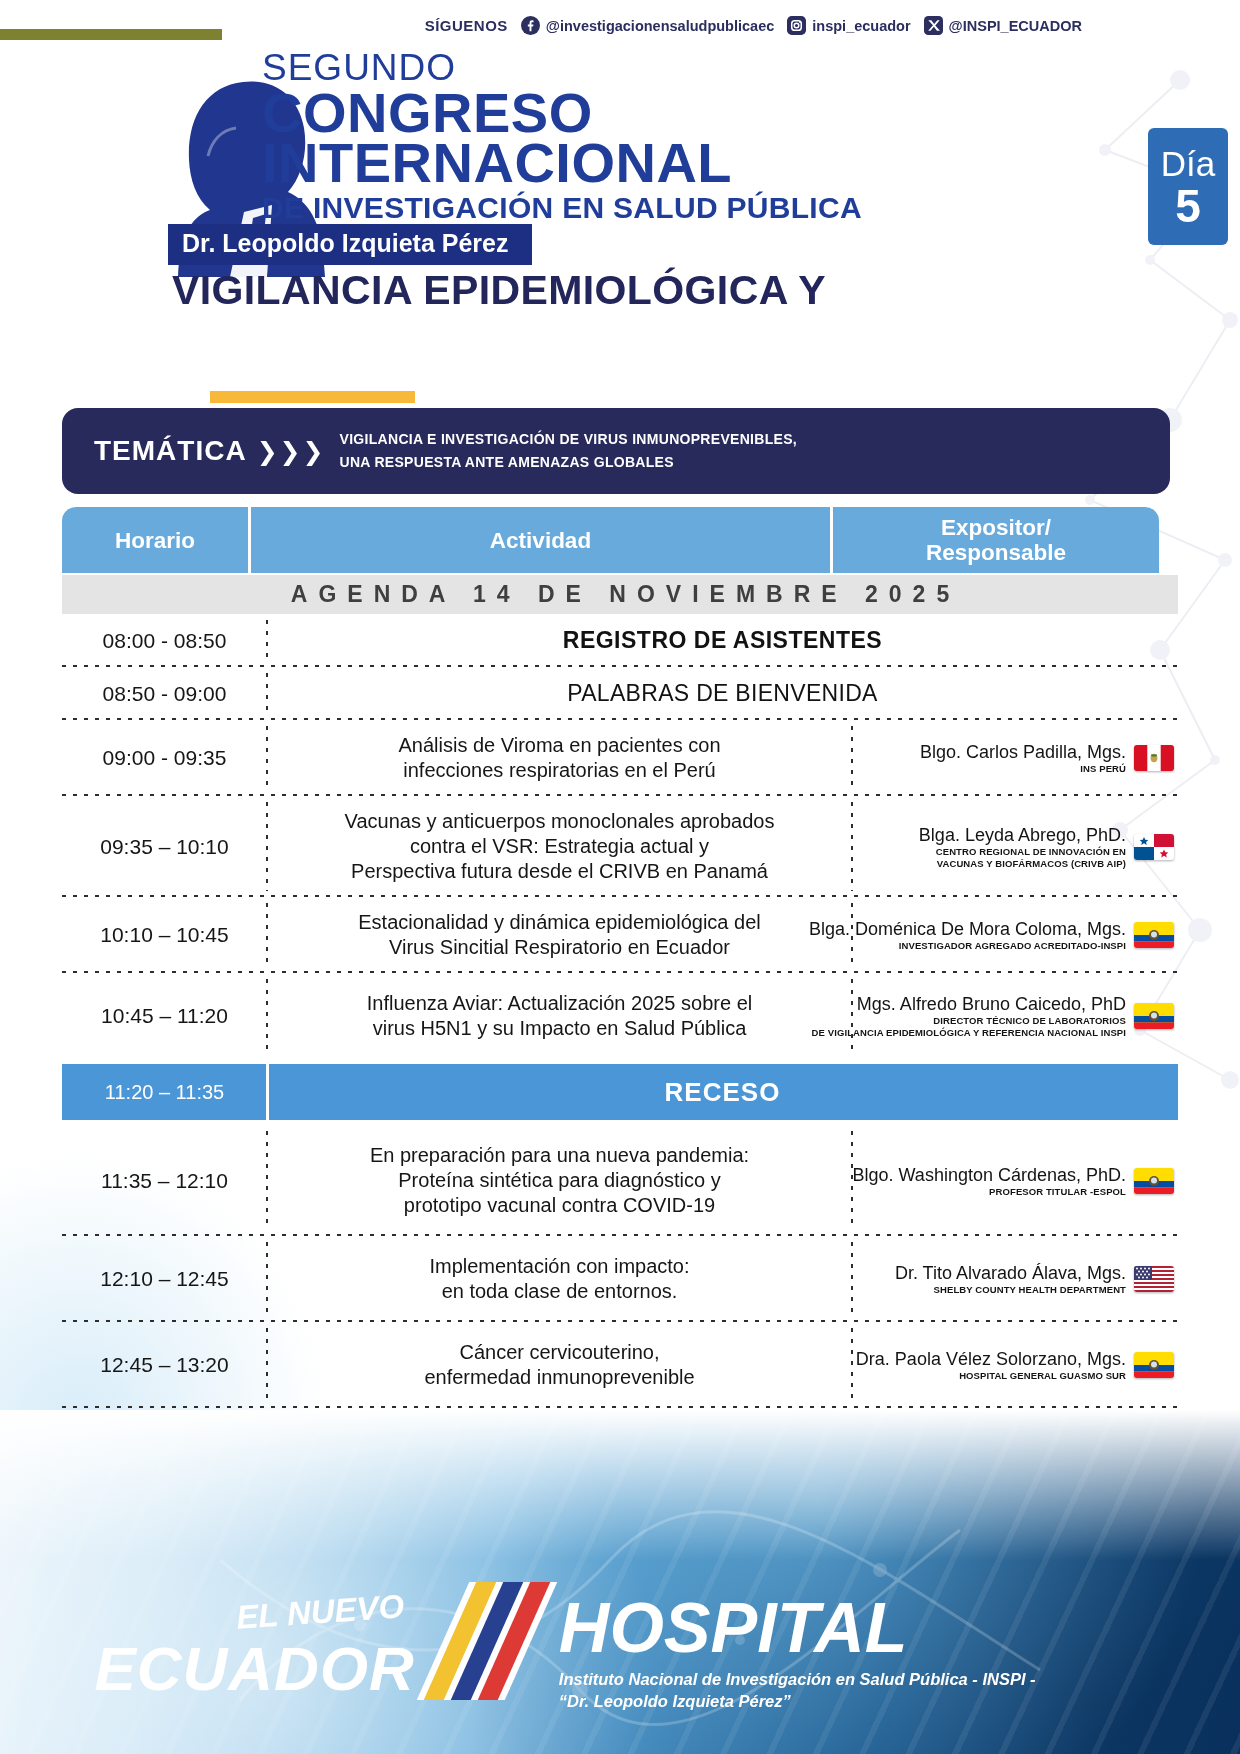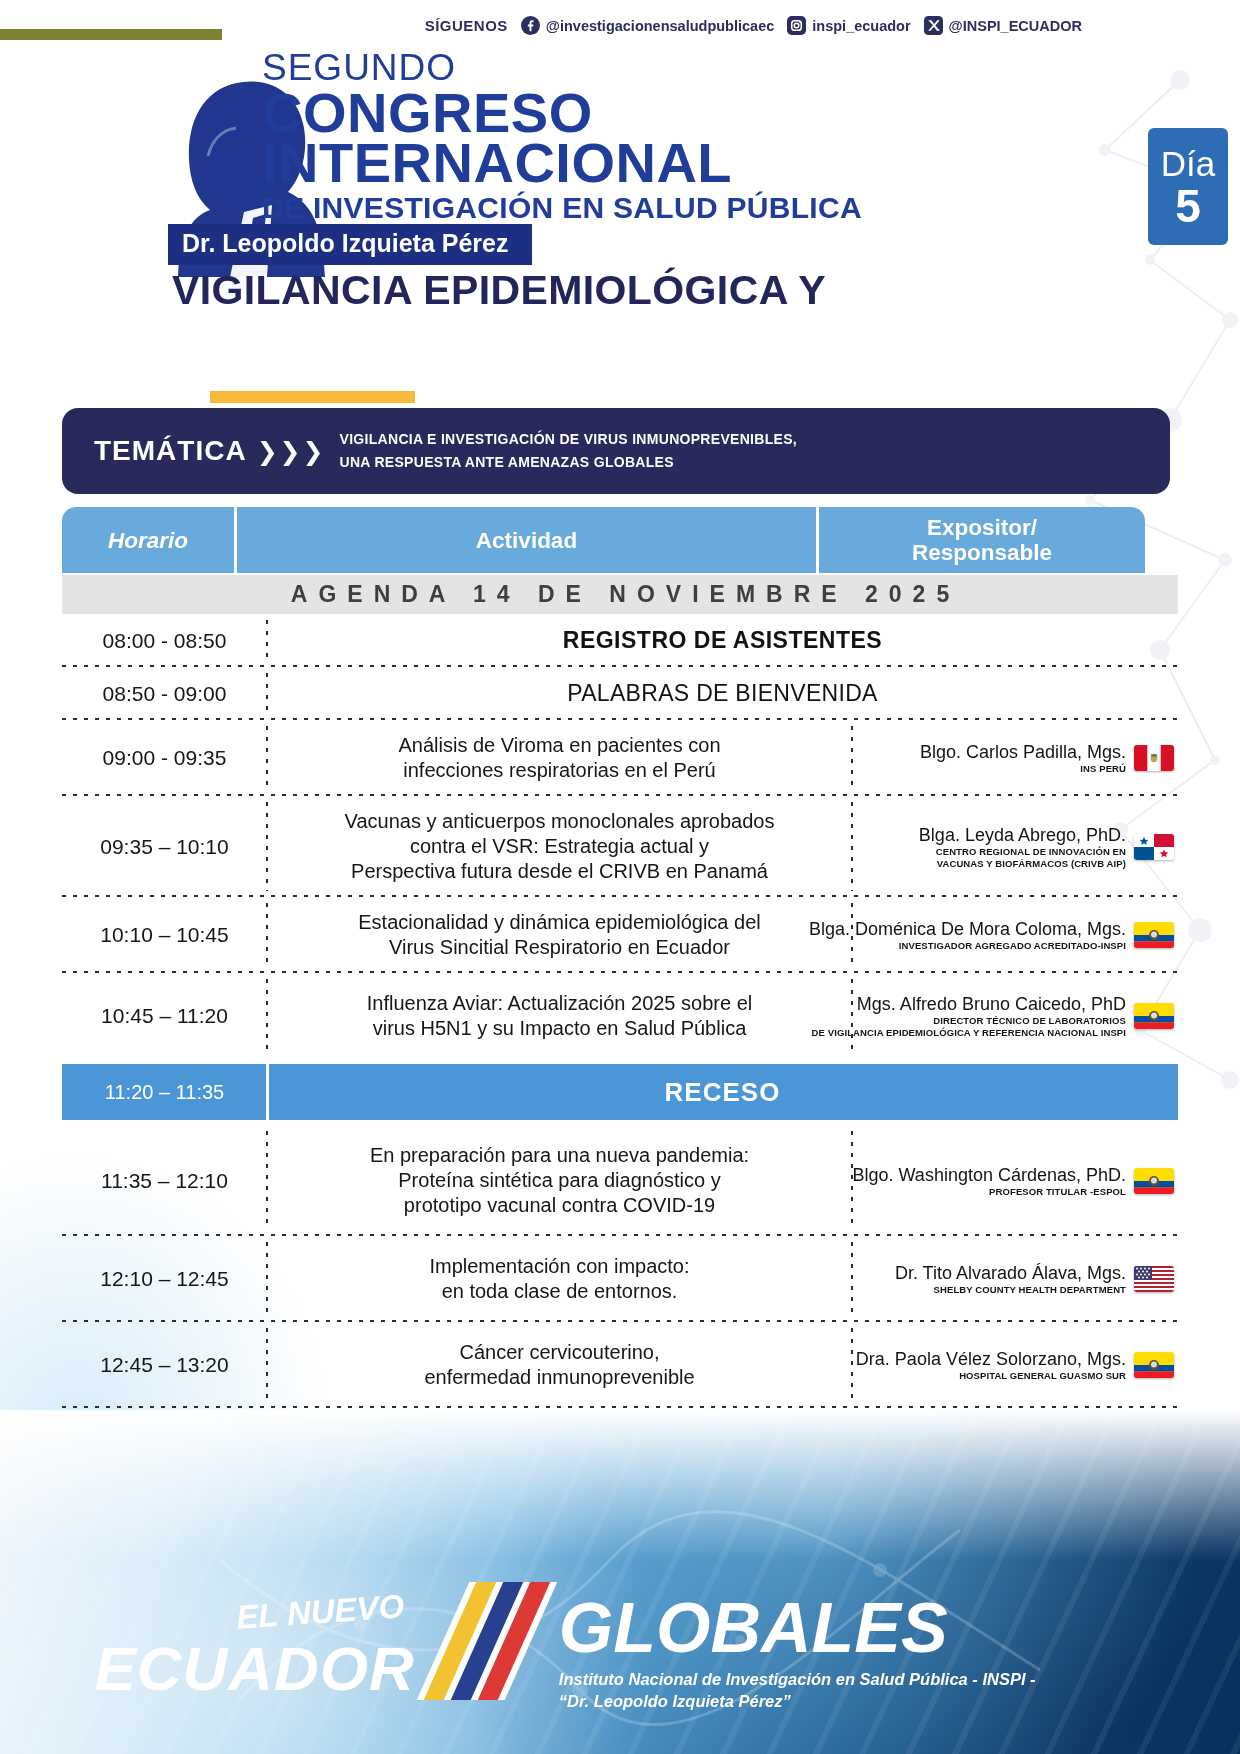--- a/index.html
+++ b/index.html
@@ -41,21 +41,21 @@
   .tematica { position:absolute; left:62px; top:408px; width:1108px; height:86px; background:#272A5B;
     border-radius:16px; display:flex; align-items:center; padding-left:32px; color:#fff; }
   .tm-label { font-size:28px; font-weight:700; letter-spacing:1px; }
   .tm-chevrons { display:flex; gap:2px; margin:0 16px 0 10px; font-size:25px; font-weight:800; }
   .tm-text { font-size:14px; font-weight:600; line-height:23px; letter-spacing:.3px; }
   
   .agenda { position:absolute; left:62px; top:507px; width:1116px; }
   .thead { display:flex; height:66px; }
   .th { background:#69AADD; color:#fff; font-weight:800; font-size:22.5px;
     display:flex; flex-direction:column; align-items:center; justify-content:center; text-align:center; line-height:25px; }
-  .th1 { width:172px; border-radius:14px 0 0 0;font-style:italic; }
+  .th1 { width:186px; border-radius:14px 0 0 0; }
   .th2 { width:579px; margin:0 3px; }
   .th3 { width:326px; border-radius:0 14px 0 0; }
   .agenda-band { margin-top:2px; height:39px; background:#E4E4E4; display:flex; align-items:center; justify-content:center;
     font-size:23px; font-weight:700; color:#3F3F3F; letter-spacing:11px; padding-left:11px; }
   .row { position:relative; display:flex; align-items:center; }
   .row .time { width:205px; flex:none; text-align:center; font-size:21px; color:#161616; }
   .row.session { padding:13px 0; }
   .session .act { width:585px; flex:none; text-align:center; font-size:20px; font-weight:500; color:#161616; line-height:25px; }
   .session .spk { width:326px; flex:none; display:flex; align-items:center; justify-content:flex-end; gap:8px; padding-right:4px; }
   .spk-text { text-align:right; }
@@ -514,21 +514,21 @@
       <div class="b-left">
         <div class="el-nuevo">EL NUEVO</div>
         <div class="ecuador">ECUADOR</div>
       </div>
       <div class="slashes">
         <div class="slash s-yellow"></div>
         <div class="slash s-blue"></div>
         <div class="slash s-red"></div>
       </div>
       <div class="b-right">
-        <div class="impulsa">GLOBALES</div>
+        <div class="impulsa">HOSPITAL</div>
         <div class="inst">
           <div>Instituto Nacional de Investigación en Salud Pública - INSPI -</div>
           <div>“Dr. Leopoldo Izquieta Pérez”</div>
         </div>
       </div>
     </div>
   </div>
 
 </div>
 

